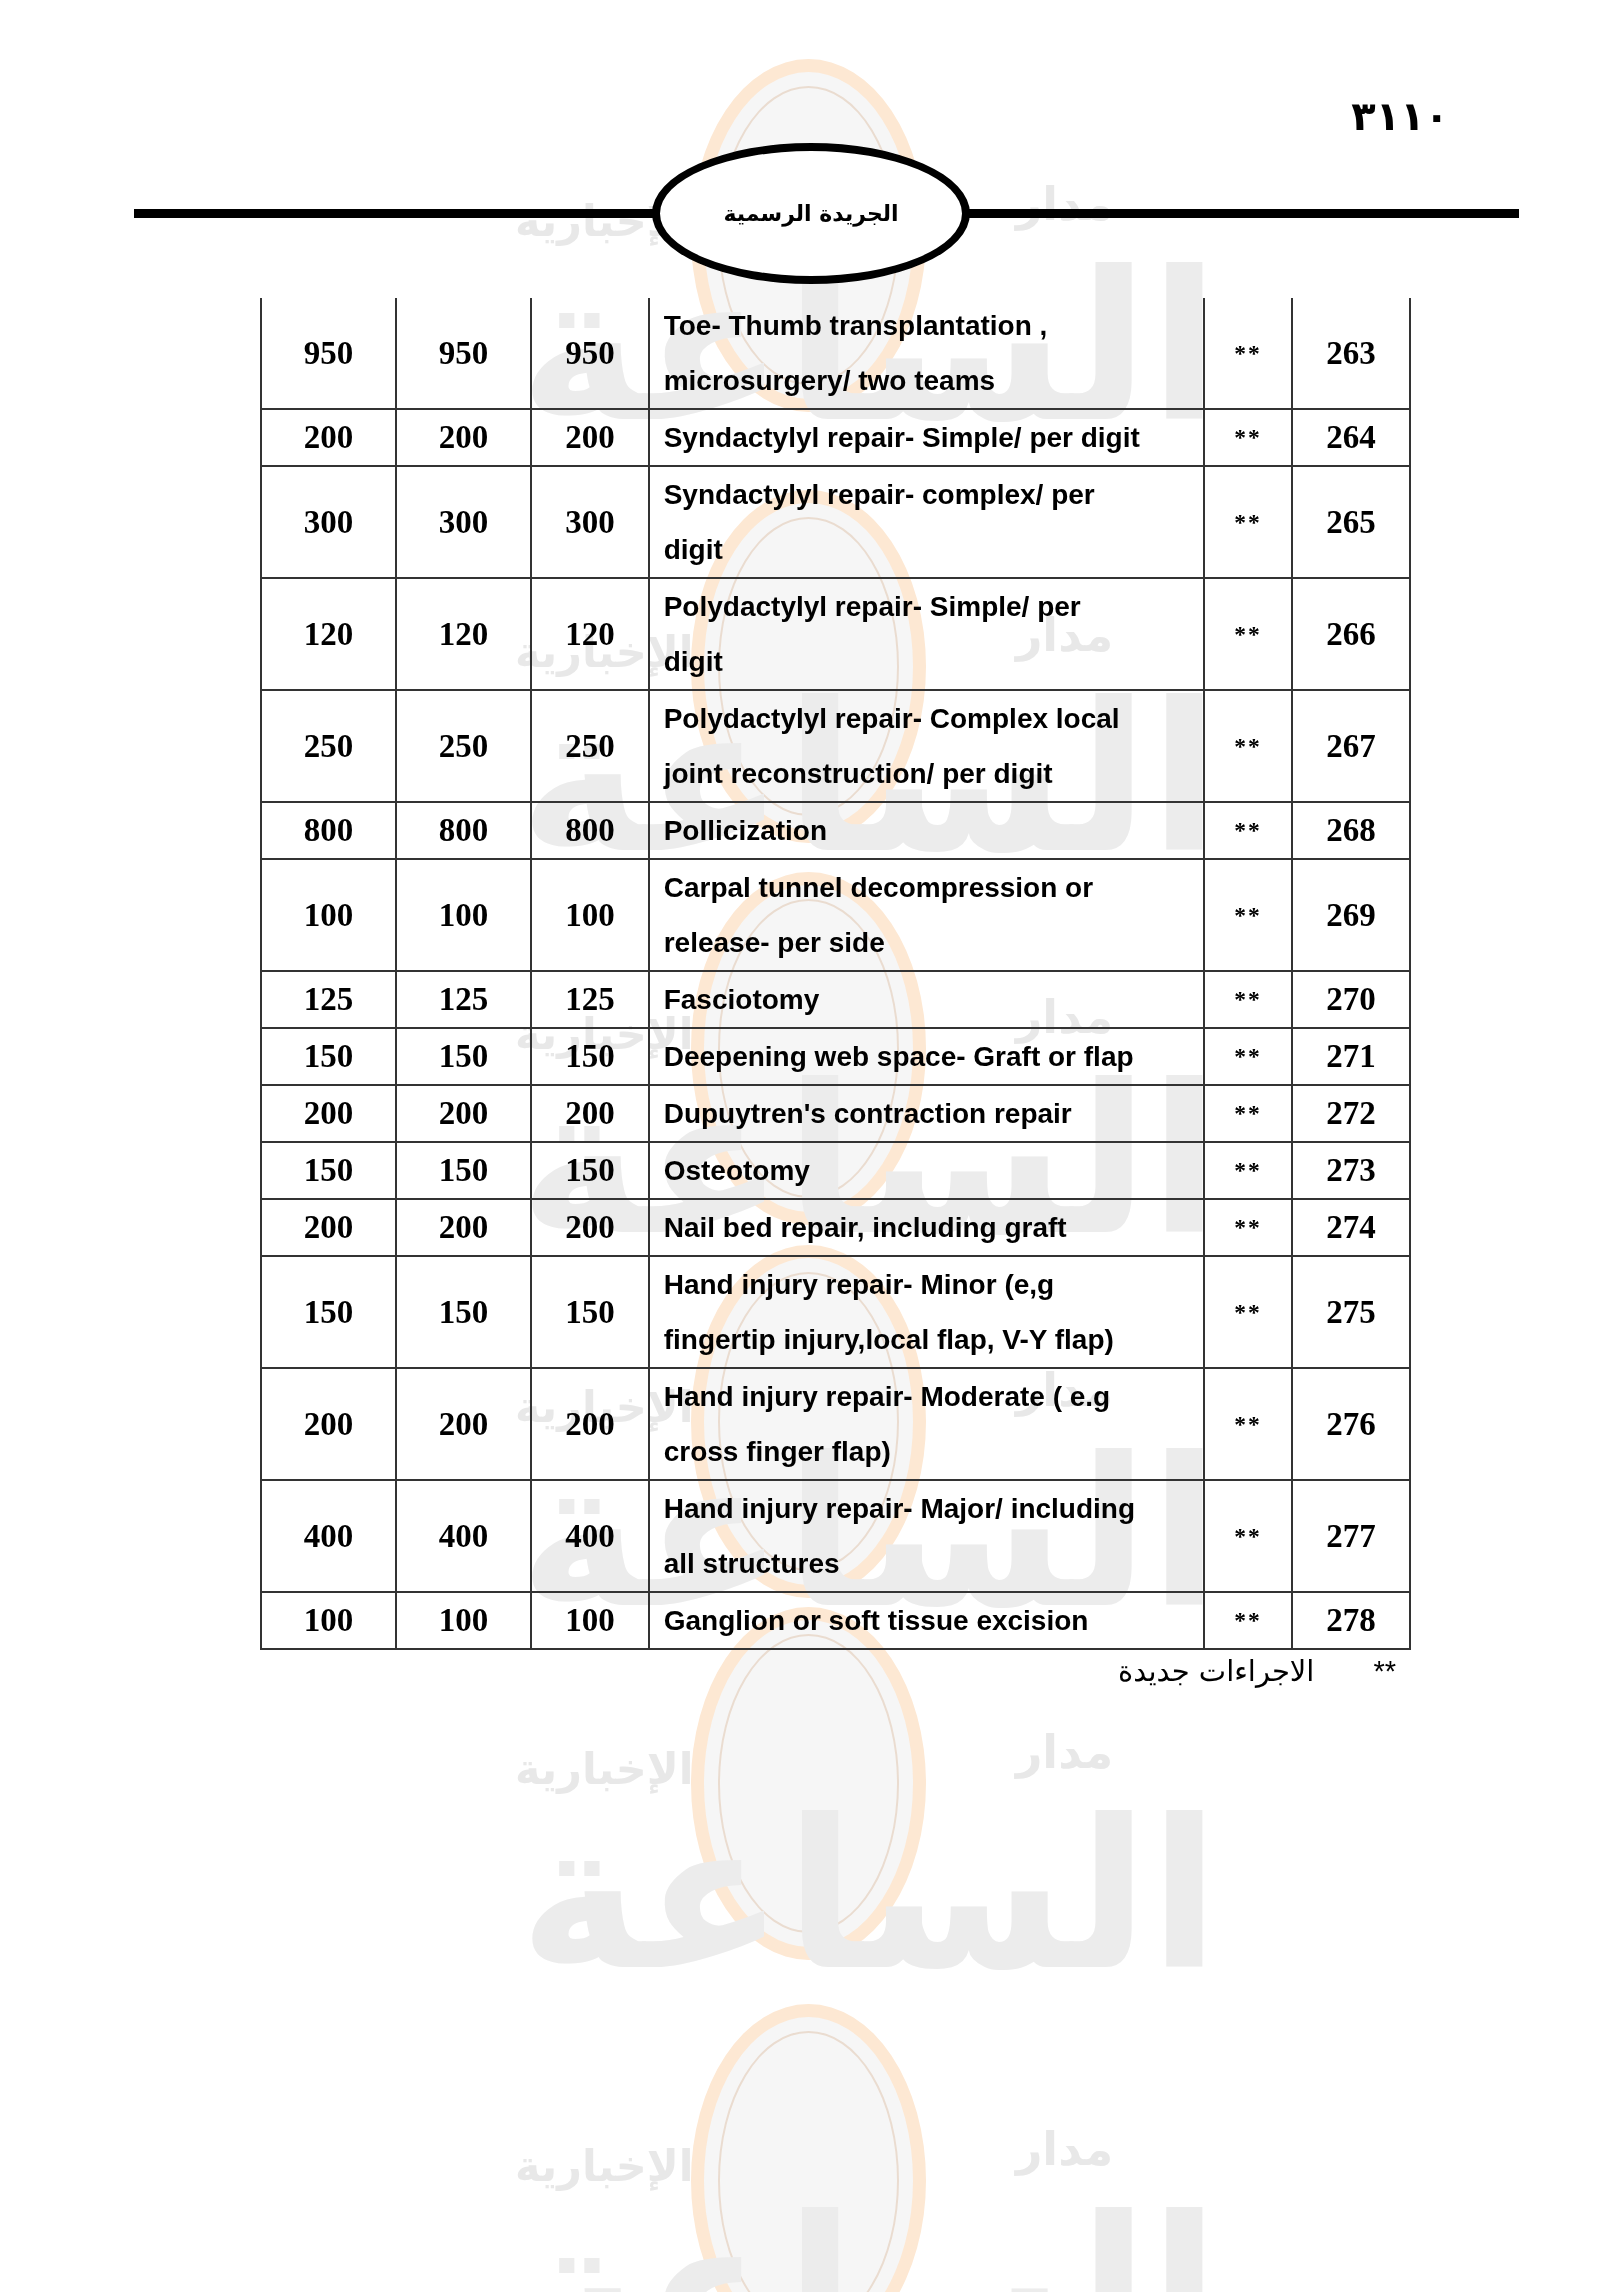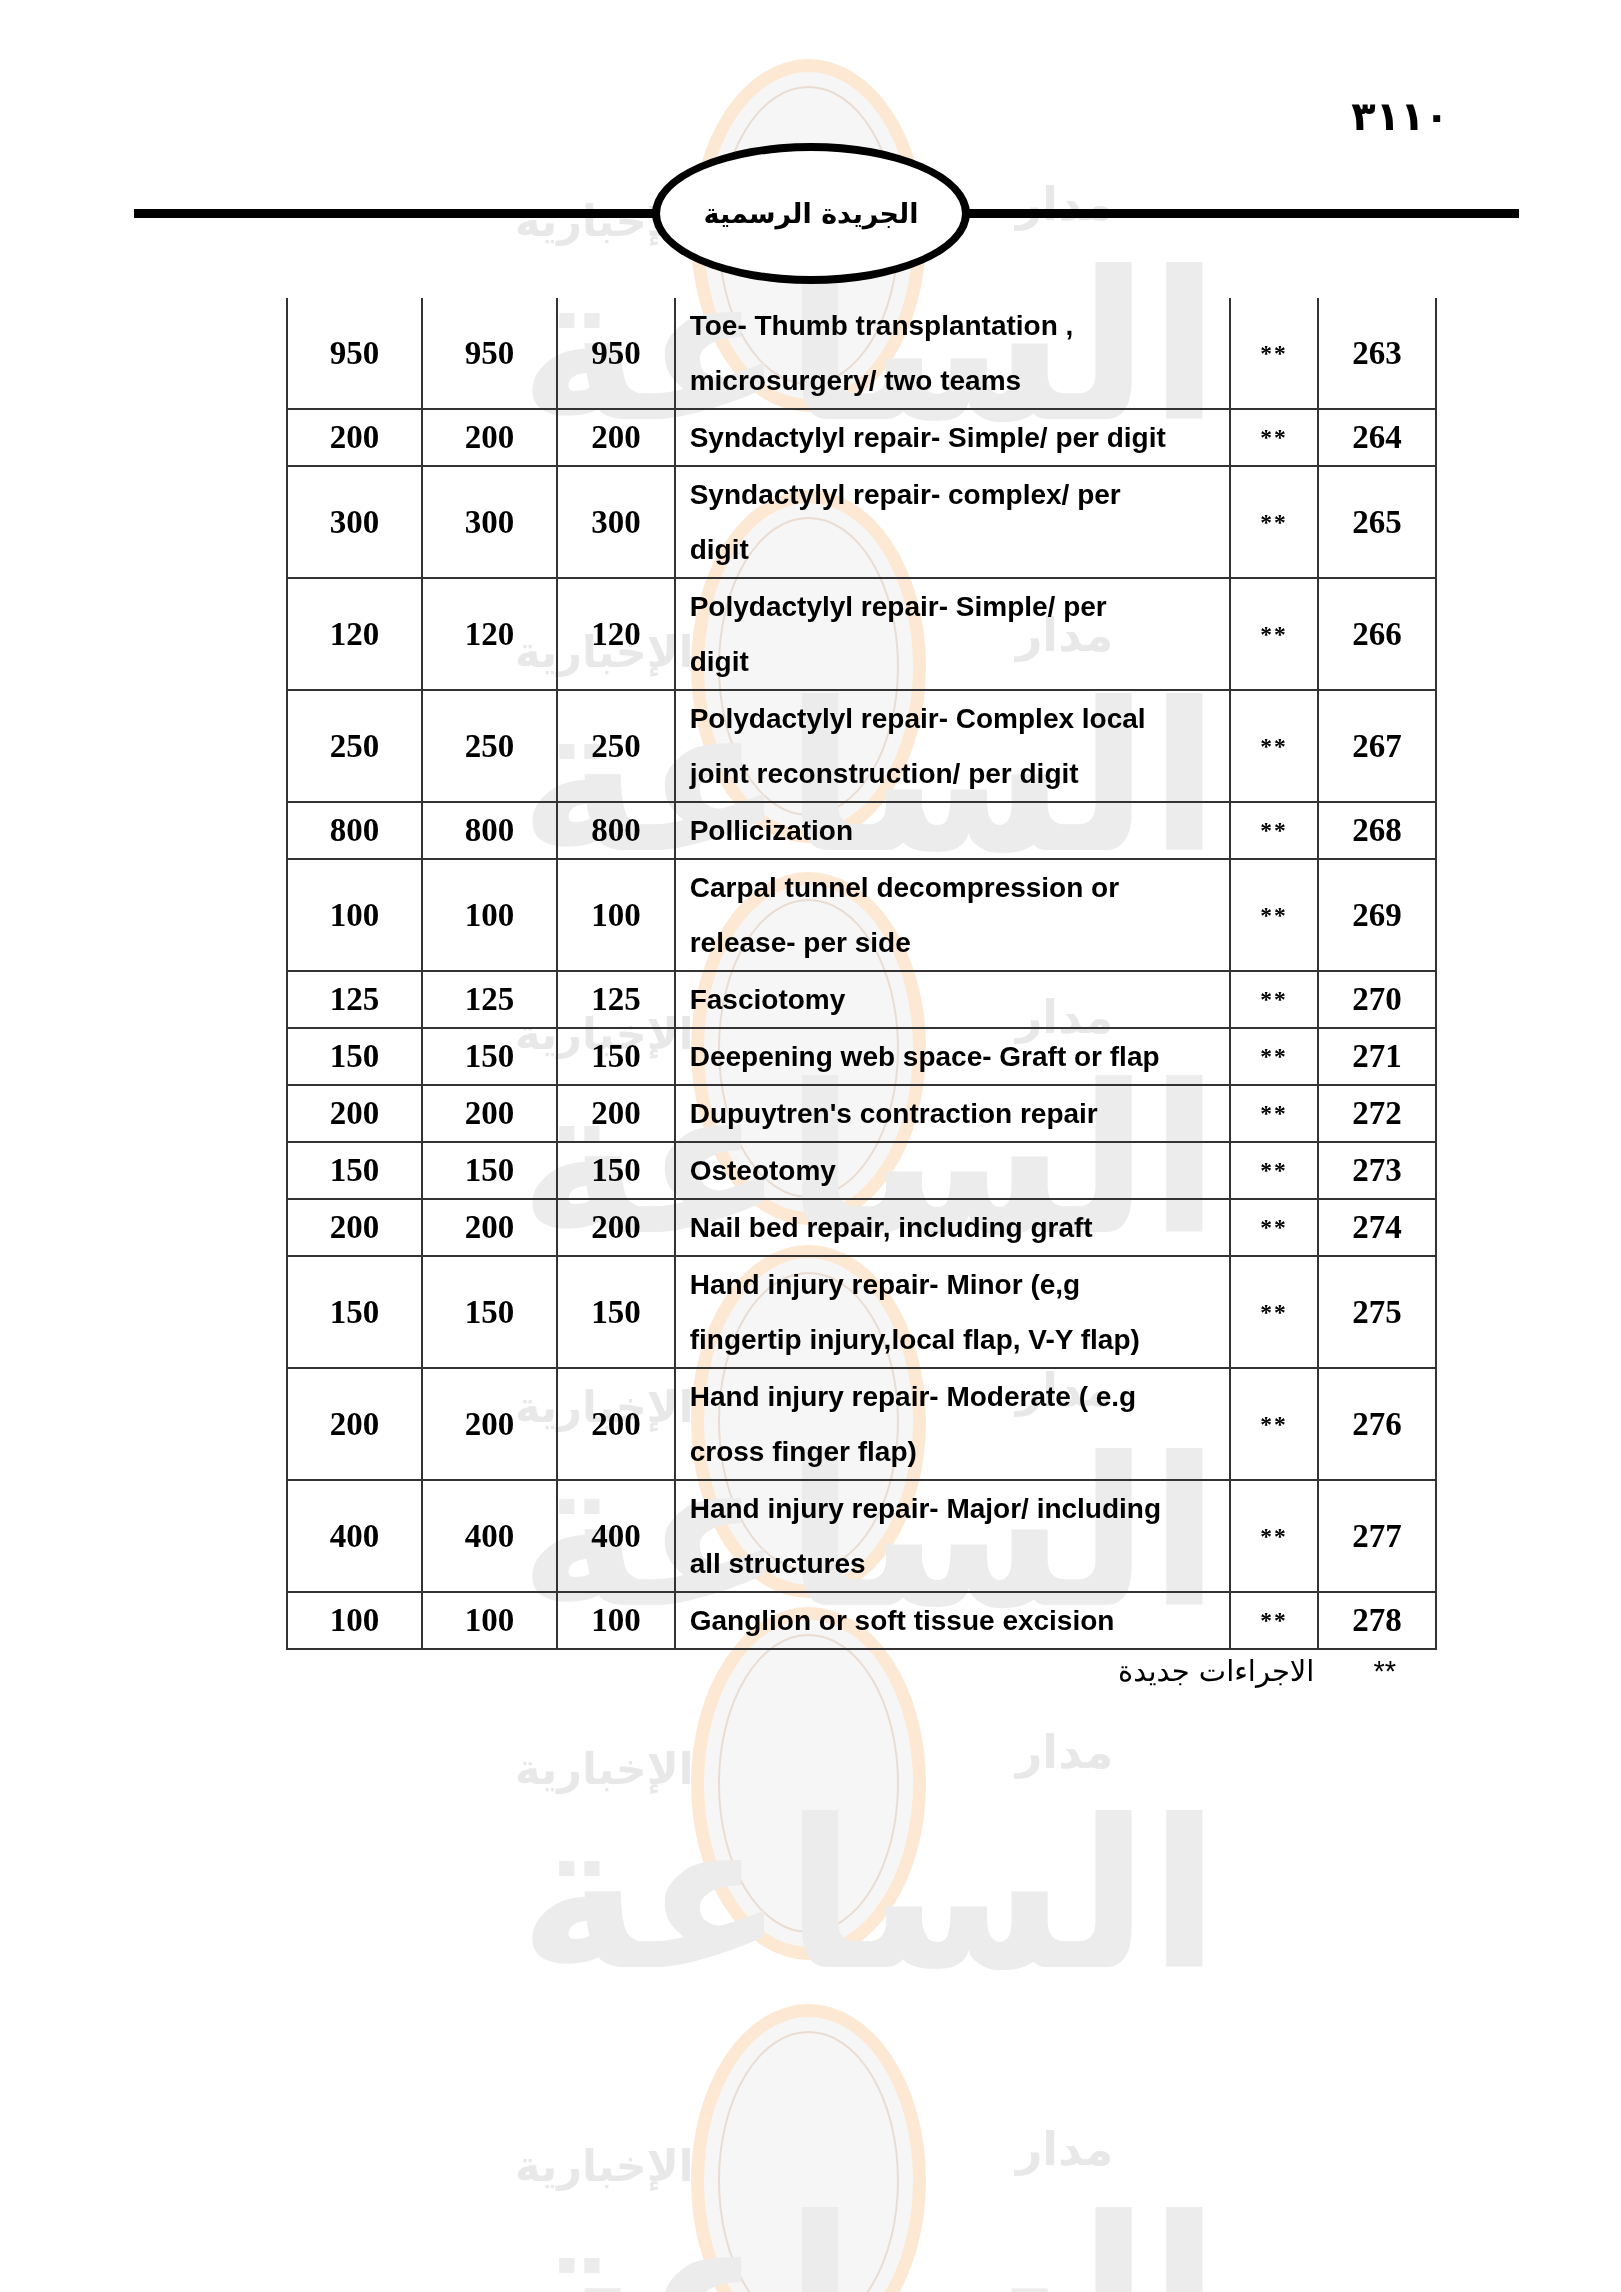--- a/index.html
+++ b/index.html
@@ -6,22 +6,22 @@
   body { width:1621px; height:2293px; position:relative; overflow:hidden; font-family:"Liberation Serif", serif; color:#000; }
   .wm { position:absolute; left:515px; width:608px; height:392px; pointer-events:none; }
   .wm .clock { position:absolute; left:176px; top:0; width:235px; height:353px; border-radius:50%; border:13.7px solid #fde8d3; background:#f6f6f6; box-sizing:border-box; }
   .wm .clock-inner { position:absolute; left:13.7px; top:13.7px; right:13.7px; bottom:13.7px; border-radius:50%; border:2.9px solid #eadcd0; }
   .wm .big { position:absolute; left:4px; top:186px; font-family:"DejaVu Sans", sans-serif; font-size:206px; font-weight:bold; color:#ececec; line-height:1; direction:rtl; }
   .wm .small-l { position:absolute; left:0; top:137px; font-family:"DejaVu Sans", sans-serif; font-size:43px; font-weight:bold; color:#e8e8e8; direction:rtl; }
   .wm .small-r { position:absolute; right:9.8px; top:118px; font-family:"DejaVu Sans", sans-serif; font-size:46px; font-weight:bold; color:#e8e8e8; direction:rtl; }
   .page-num { position:absolute; right:172px; top:93px; font-family:"DejaVu Sans", sans-serif; font-weight:bold; font-size:40px; direction:rtl; letter-spacing:3.9px; }
   .rule { position:absolute; left:134px; top:209px; width:1385px; height:8.8px; background:#000; }
   .oval { position:absolute; left:652px; top:143px; width:318px; height:141px; border:8.8px solid #000; border-radius:50%; background:#fff; box-sizing:border-box; display:flex; align-items:center; justify-content:center; }
-  .oval span { font-family:"DejaVu Sans", sans-serif; font-weight:bold; font-size:27px; direction:rtl; }
-  table.fees { position:absolute; left:286px; top:298px; border-collapse:collapse; table-layout:fixed; }
+  .oval span { font-family:"DejaVu Sans", sans-serif; font-weight:bold; font-size:22px; direction:rtl; }
+  table.fees { position:absolute; left:260px; top:298px; border-collapse:collapse; table-layout:fixed; }
   table.fees td { border:2px solid #333; padding:0; vertical-align:middle; }
   table.fees tr:first-child td { border-top:none; }
   td.n { text-align:center; font-family:"Liberation Serif", serif; font-weight:bold; font-size:33px; }
   td.d { font-family:"Liberation Sans", sans-serif; font-weight:bold; font-size:28px; line-height:55px; padding:0 13.7px !important; }
   td.s { text-align:center; font-family:"Liberation Serif", serif; font-size:23.5px; font-weight:bold; letter-spacing:2px; }
   .footnote { position:absolute; right:225px; top:1654px; direction:rtl; display:flex; gap:59px; align-items:center; }
   .footnote .mark { font-family:"Liberation Sans", sans-serif; font-size:29px; }
   .footnote .txt { font-family:"DejaVu Serif", serif; font-size:29px; }
 </style>
 </head>

